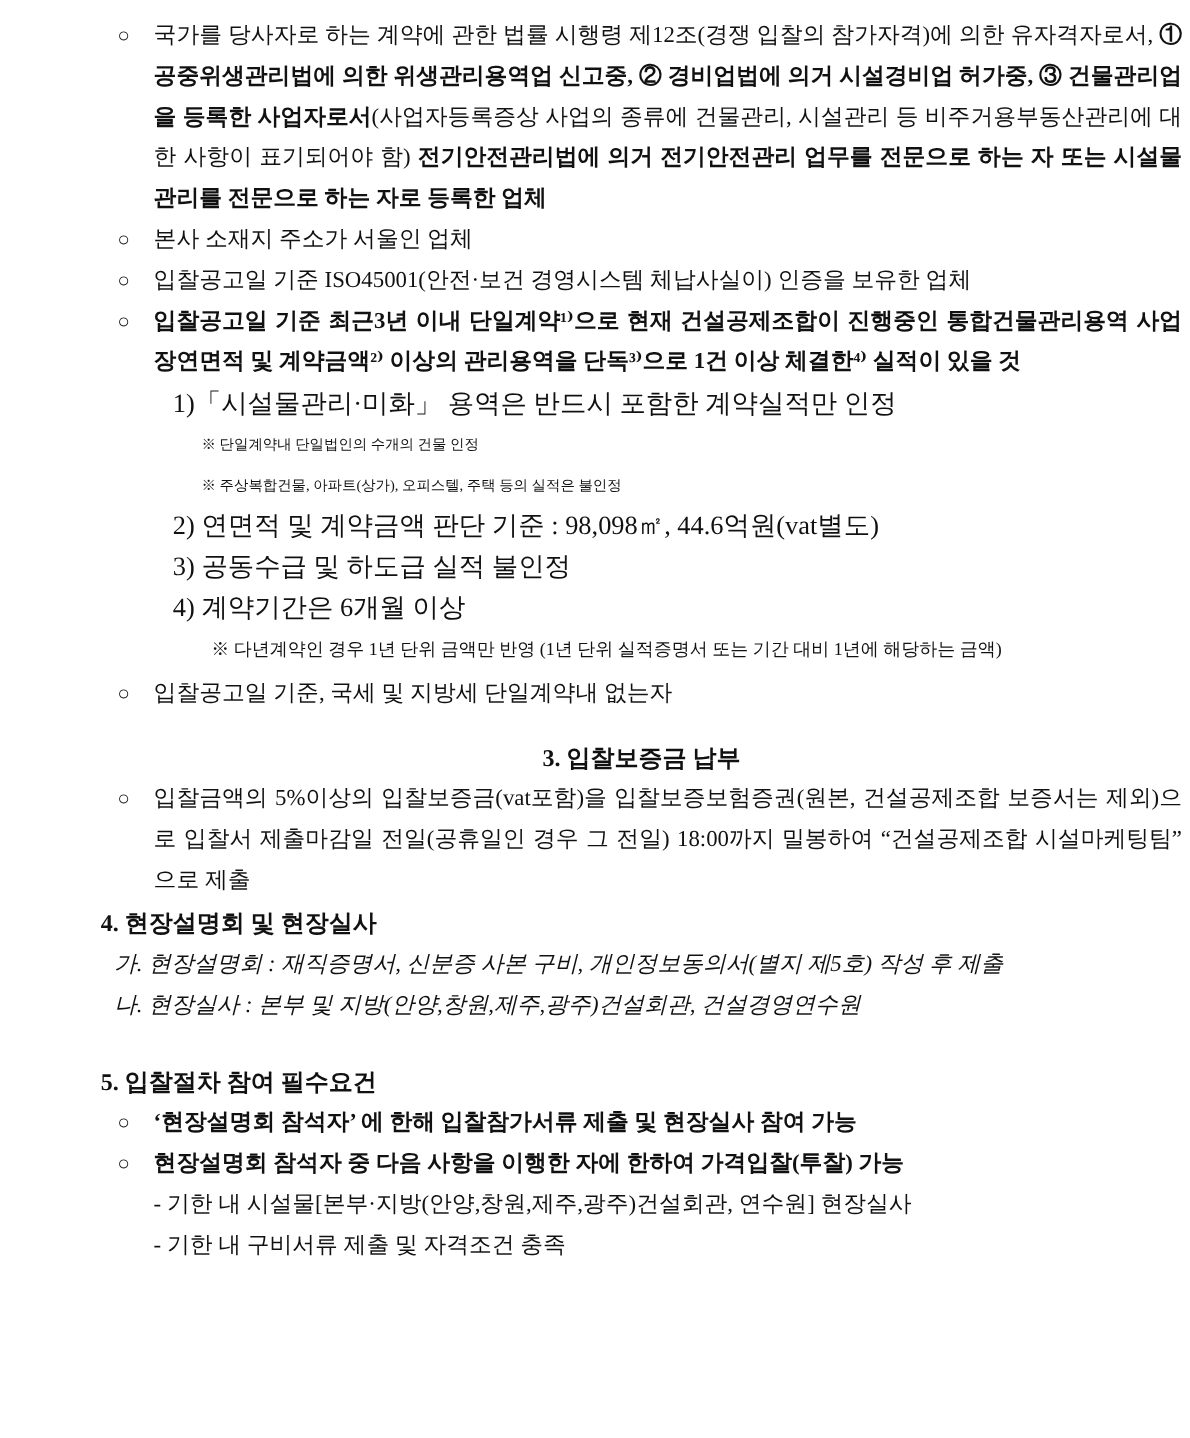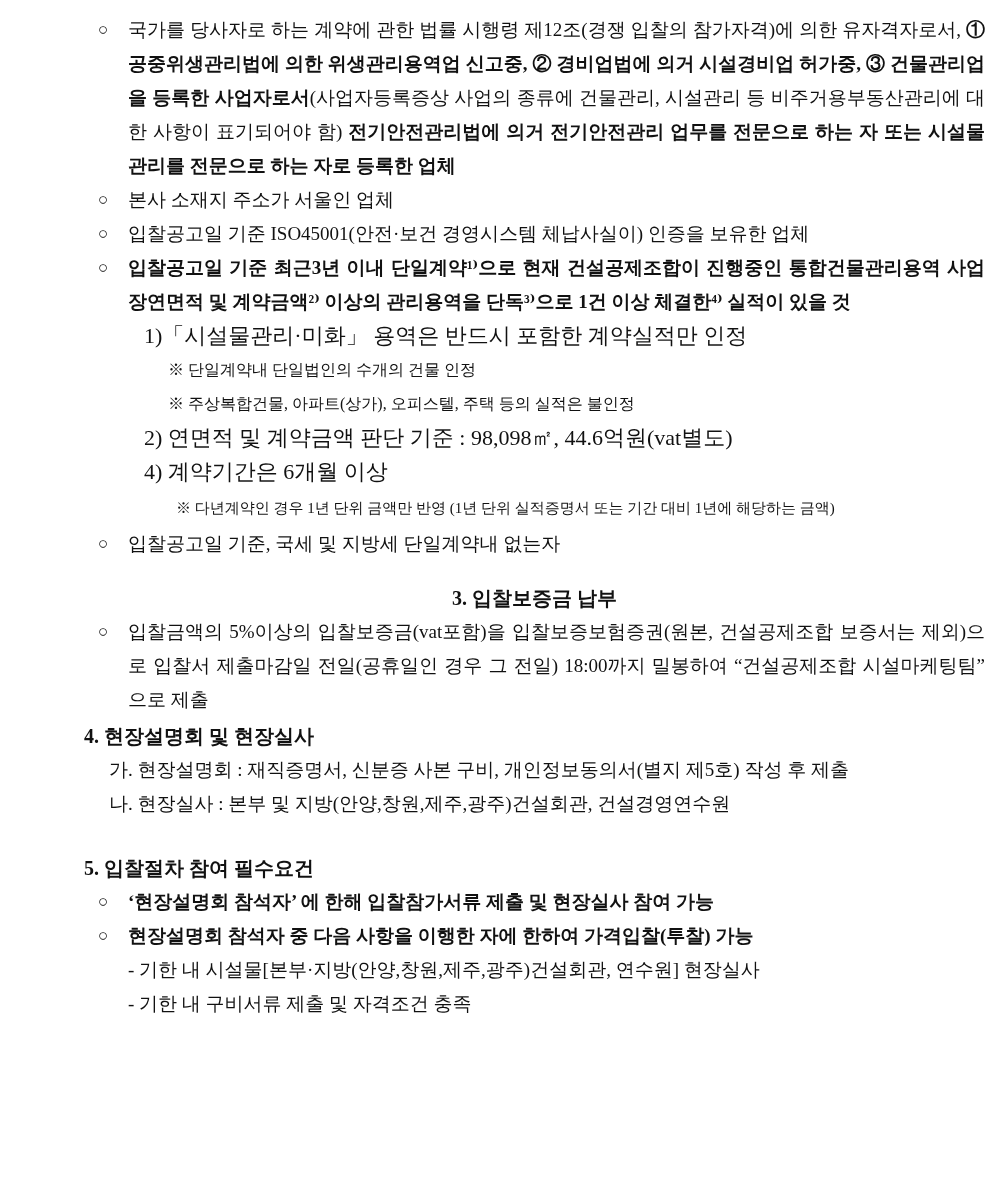--- a/index.html
+++ b/index.html
@@ -47,32 +47,33 @@
   .mt-sec3 { margin-top: 20px; text-align: center; }
   .mt-sec4 { margin-top: 2px; }
   .mt-sec5 { margin-top: 30px; }
 
   .subitem {
     margin-left: 60px;
     font-size: 22px;
   }
   .note {
     margin-left: 84px;
-    font-size: 16px;
+    font-size: 12px;
   }
   .note-small {
     margin-left: 92px;
     font-size: 15px;
     line-height: 38px;
   }
   .dash-item {
     margin-left: 44px;
   }
   .ganada-item {
-    margin-left: 25px;
+    margin-left: 11px;
+    font-style: italic;
   }
 </style>
 </head>
 <body>
 
 <div class="page">
 
   <div class="bullet">
     <span class="marker">○</span>
     <div class="btext"><span>국가를 당사자로 하는 계약에 관한 법률 시행령 제12조(경쟁 입찰의 참가자격)에 의한 유자격자로서, </span><span class="bold">① 공중위생관리법에 의한 위생관리용역업 신고중, ② 경비업법에 의거 시설경비업 허가중, ③ 건물관리업을 등록한 사업자로서</span><span>(사업자등록증상 사업의 종류에 건물관리, 시설관리 등 비주거용부동산관리에 대한 사항이 표기되어야 함) </span><span class="bold">전기안전관리법에 의거 전기안전관리 업무를 전문으로 하는 자 또는 시설물 관리를 전문으로 하는 자로 등록한 업체</span></div>
@@ -90,20 +91,21 @@
 
   <div class="bullet">
     <span class="marker">○</span>
     <div class="btext bold">입찰공고일 기준 최근3년 이내 단일계약¹⁾으로 현재 건설공제조합이 진행중인 통합건물관리용역 사업장연면적 및 계약금액²⁾ 이상의 관리용역을 단독³⁾으로 1건 이상 체결한⁴⁾ 실적이 있을 것</div>
   </div>
 
   <div class="subitem justify">1)「시설물관리·미화」 용역은 반드시 포함한 계약실적만 인정</div>
   <div class="note">※ 단일계약내 단일법인의 수개의 건물 인정</div>
   <div class="note">※ 주상복합건물, 아파트(상가), 오피스텔, 주택 등의 실적은 불인정</div>
   <div class="subitem">2) 연면적 및 계약금액 판단 기준 : 98,098㎡, 44.6억원(vat별도)</div>
+  <div class="subitem">3) 공동수급 및 하도급 실적 불인정</div>
   <div class="subitem">4) 계약기간은 6개월 이상</div>
   <div class="note-small">※ 다년계약인 경우 1년 단위 금액만 반영 (1년 단위 실적증명서 또는 기간 대비 1년에 해당하는 금액)</div>
 
   <div class="bullet">
     <span class="marker">○</span>
     <div class="btext">입찰공고일 기준, 국세 및 지방세 단일계약내 없는자</div>
   </div>
 
   <div class="section-title mt-sec3">3. 입찰보증금 납부</div>
   <div class="bullet">

